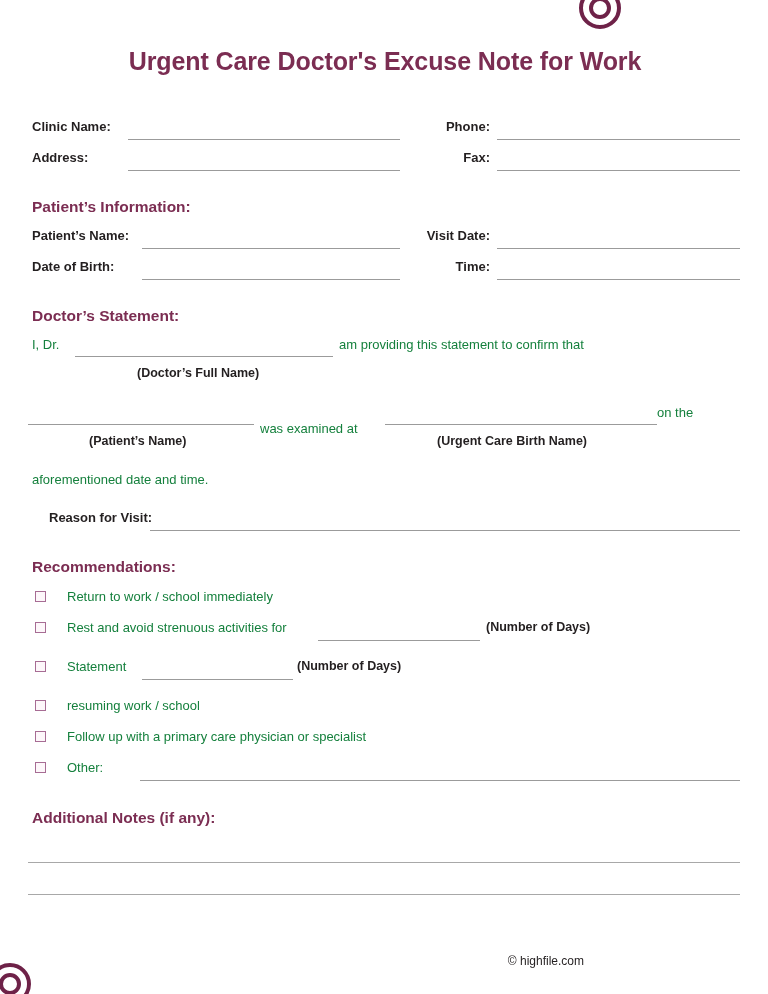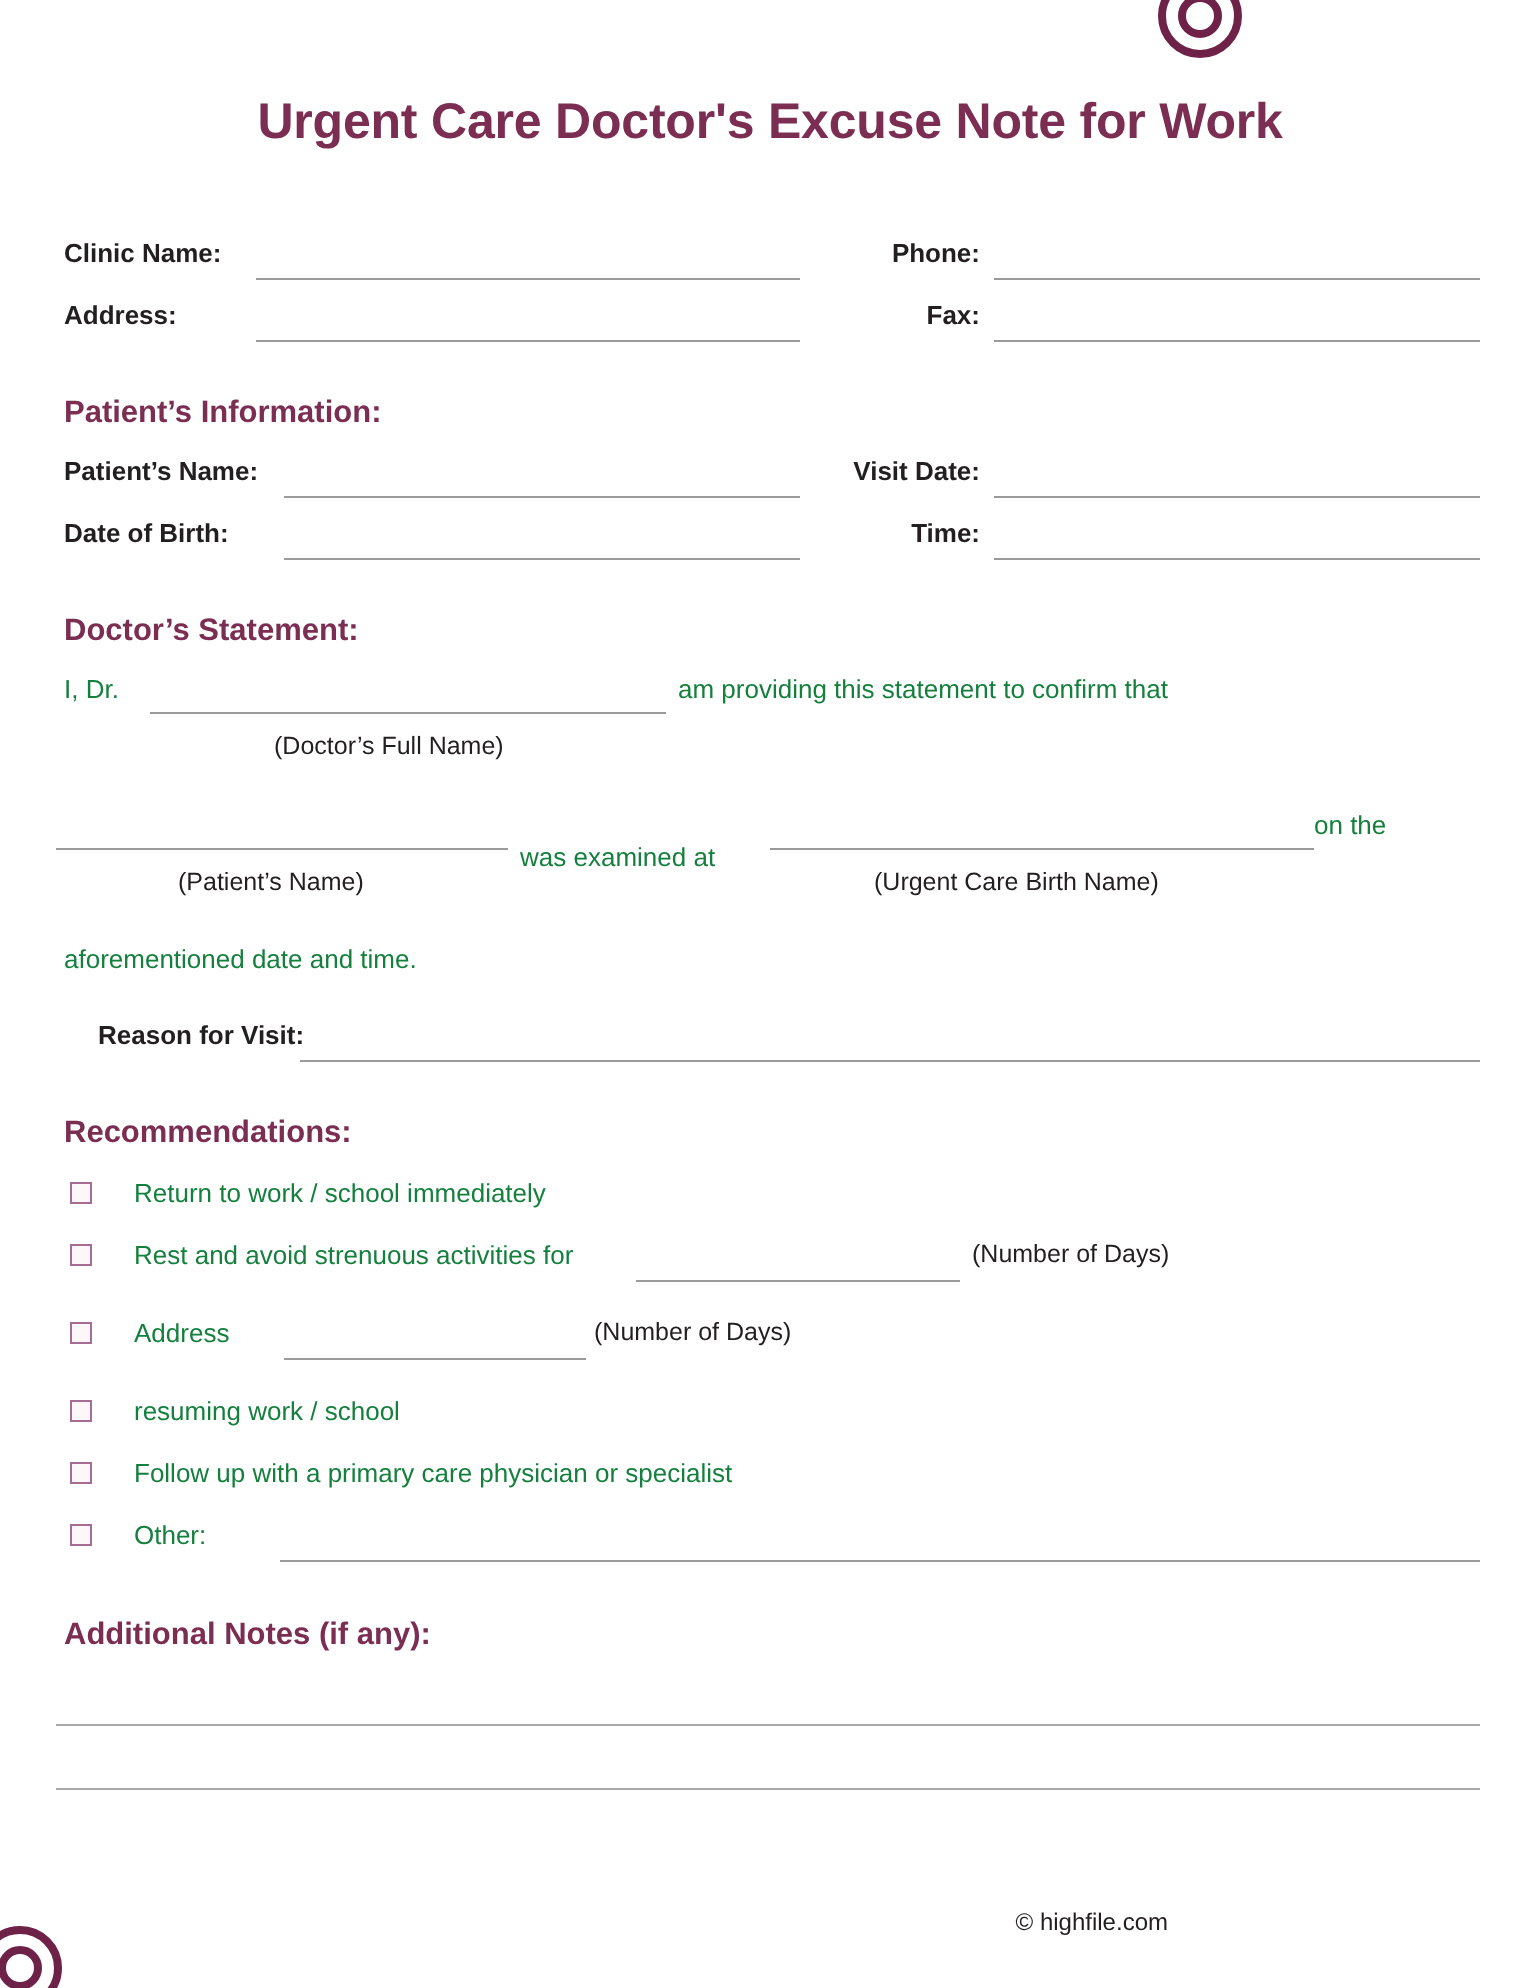--- a/index.html
+++ b/index.html
@@ -105,21 +105,21 @@
   }
   .txt {
     position: absolute;
     font-size: 13px;
     white-space: nowrap;
     color: #15803d;
   }
   .caption {
     position: absolute;
     font-size: 12.5px;
-    font-weight: normal;
+    font-weight: bold;
     white-space: nowrap;
     color: #231f20;
   }
 
   
   .cbox {
     position: absolute;
     width: 11px;
     height: 11px;
     border: 1.6px solid #A76C94;
@@ -216,21 +216,21 @@
   <div class="cbox" style="left:35px; top:591px;"></div>
   <div class="txt" style="left:67px; top:589px;">Return to work / school immediately</div>
 
   <div class="cbox" style="left:35px; top:622px;"></div>
   <div class="txt" style="left:67px; top:620px;">Rest and avoid strenuous activities for</div>
   <div class="txt" style="left:323px; top:620px;"></div>
   <div class="rule" style="left:318px; top:640px; width:162px;"></div>
   <div class="caption" style="left:486px; top:620px;">(Number of Days)</div>
 
   <div class="cbox" style="left:35px; top:661px;"></div>
-  <div class="txt" style="left:67px; top:659px;">Address</div>
+  <div class="txt" style="left:67px; top:659px;">Statement</div>
   <div class="txt" style="left:147px; top:659px;"></div>
   <div class="rule" style="left:142px; top:679px; width:151px;"></div>
   <div class="caption" style="left:297px; top:659px;">(Number of Days)</div>
 
   <div class="cbox" style="left:35px; top:700px;"></div>
   <div class="txt" style="left:67px; top:698px;">resuming work / school</div>
 
   <div class="cbox" style="left:35px; top:731px;"></div>
   <div class="txt" style="left:67px; top:729px;">Follow up with a primary care physician or specialist</div>
 

